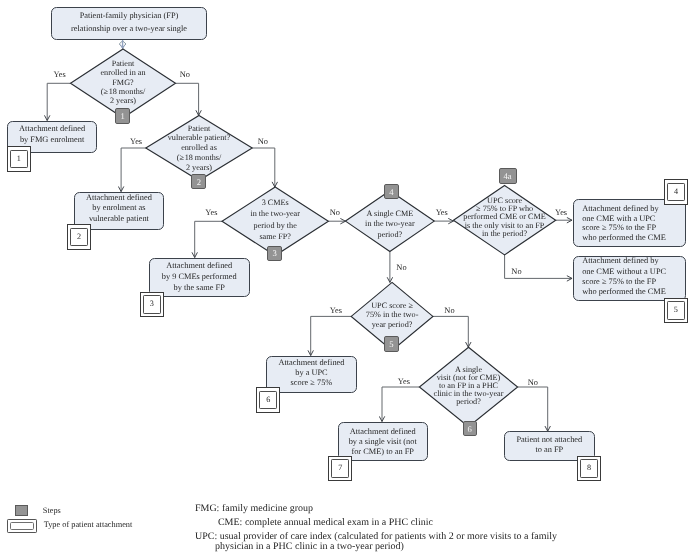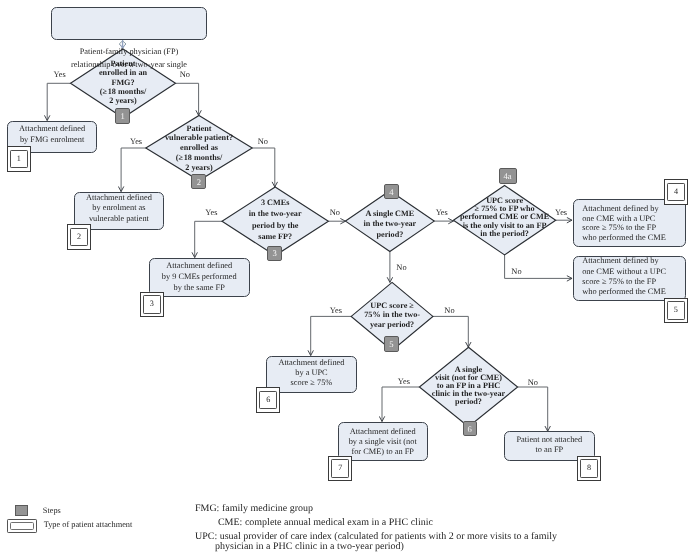--- a/index.html
+++ b/index.html
@@ -7,21 +7,21 @@
 body{width:695px;height:558px;overflow:hidden;
      font-family:"Liberation Serif",serif;color:#1f1f1f;
      -webkit-font-smoothing:antialiased;
      text-rendering:geometricPrecision;}
 #stage{position:relative;width:695px;height:558px;}
 svg#wires{position:absolute;left:0;top:0;width:695px;height:558px;overflow:visible;}
 .rbox{position:absolute;box-sizing:border-box;background:#e7ecf4;
       border:1.05px solid #3c424b;border-radius:5.5px;}
 .btxt{position:absolute;font-size:8.35px;}
 .dlabel{position:absolute;text-align:center;font-size:8.2px;line-height:9.3px;
-      white-space:nowrap;font-weight:bold;}
+      white-space:nowrap;}
 .badge{position:absolute;background:#939393;border:1.05px solid #5a5a5a;border-radius:1.9px;
       color:#f7f7f7;font-size:8.6px;text-align:center;box-sizing:border-box;}
 .badge span{display:block;position:relative;top:50%;transform:translateY(-50%);line-height:1;}
 .sqnum{position:absolute;box-sizing:border-box;background:#ffffff;border:1.4px solid #3a3a3a;}
 .sqnum i{position:absolute;left:1.8px;top:2.6px;right:1.8px;bottom:2.6px;
       border:1.15px solid #4d4d4d;border-radius:1.2px;font-style:normal;font-size:8.2px;text-align:center;color:#272727;
       background:#ffffff;}
 .sqnum i span{display:block;position:relative;top:50%;transform:translateY(-50%);line-height:1;}
 .elabel{position:absolute;font-size:8.4px;line-height:9px;white-space:nowrap;}
 .legend-swatch{position:absolute;background:#949494;border:1.05px solid #5a5a5a;box-sizing:border-box;}
@@ -67,21 +67,21 @@
     <polygon points="123.0,48.9 175.5,83.3 123.0,117.69999999999999 70.5,83.3" fill="#e7ecf4" stroke="#2a2e33" stroke-width="1.15"></polygon>
     <polygon points="199.0,115.4 252.2,148.0 199.0,180.6 145.8,148.0" fill="#e7ecf4" stroke="#2a2e33" stroke-width="1.15"></polygon>
     <polygon points="275.2,187.0 328.4,221.3 275.2,255.60000000000002 222.0,221.3" fill="#e7ecf4" stroke="#2a2e33" stroke-width="1.15"></polygon>
     <polygon points="389.85,190.7 434.20000000000005,221.1 389.85,251.5 345.5,221.1" fill="#e7ecf4" stroke="#2a2e33" stroke-width="1.15"></polygon>
     <polygon points="504.55,185.4 555.7,220.15 504.55,254.9 453.40000000000003,220.15" fill="#e7ecf4" stroke="#2a2e33" stroke-width="1.15"></polygon>
     <polygon points="392.05,282.4 432.90000000000003,316.4 392.05,350.4 351.2,316.4" fill="#e7ecf4" stroke="#2a2e33" stroke-width="1.15"></polygon>
     <polygon points="468.5,347.2 517.6,387.0 468.5,426.8 419.4,387.0" fill="#e7ecf4" stroke="#2a2e33" stroke-width="1.15"></polygon>
   </g>
 </svg>
 <div class="rbox" style="left:51.0px;top:7.0px;width:156.0px;height:32.5px;"></div>
-<div class="btxt" style="left:51.0px;top:8.80px;width:156.0px;line-height:13.6px;text-align:center;margin-top:36px;">
+<div class="btxt" style="left:51.0px;top:8.80px;width:156.0px;line-height:13.6px;text-align:center;">
   <div>Patient-family physician (FP)</div>
   <div>relationship over a two-year single</div>
 </div>
 <div class="dlabel" style="left:33.0px;top:58.95px;width:180px;line-height:9.3px;">
   <div>Patient</div>
   <div>enrolled in an</div>
   <div>FMG?</div>
   <div>(≥ 18 months/</div>
   <div>2 years)</div>
 </div>

